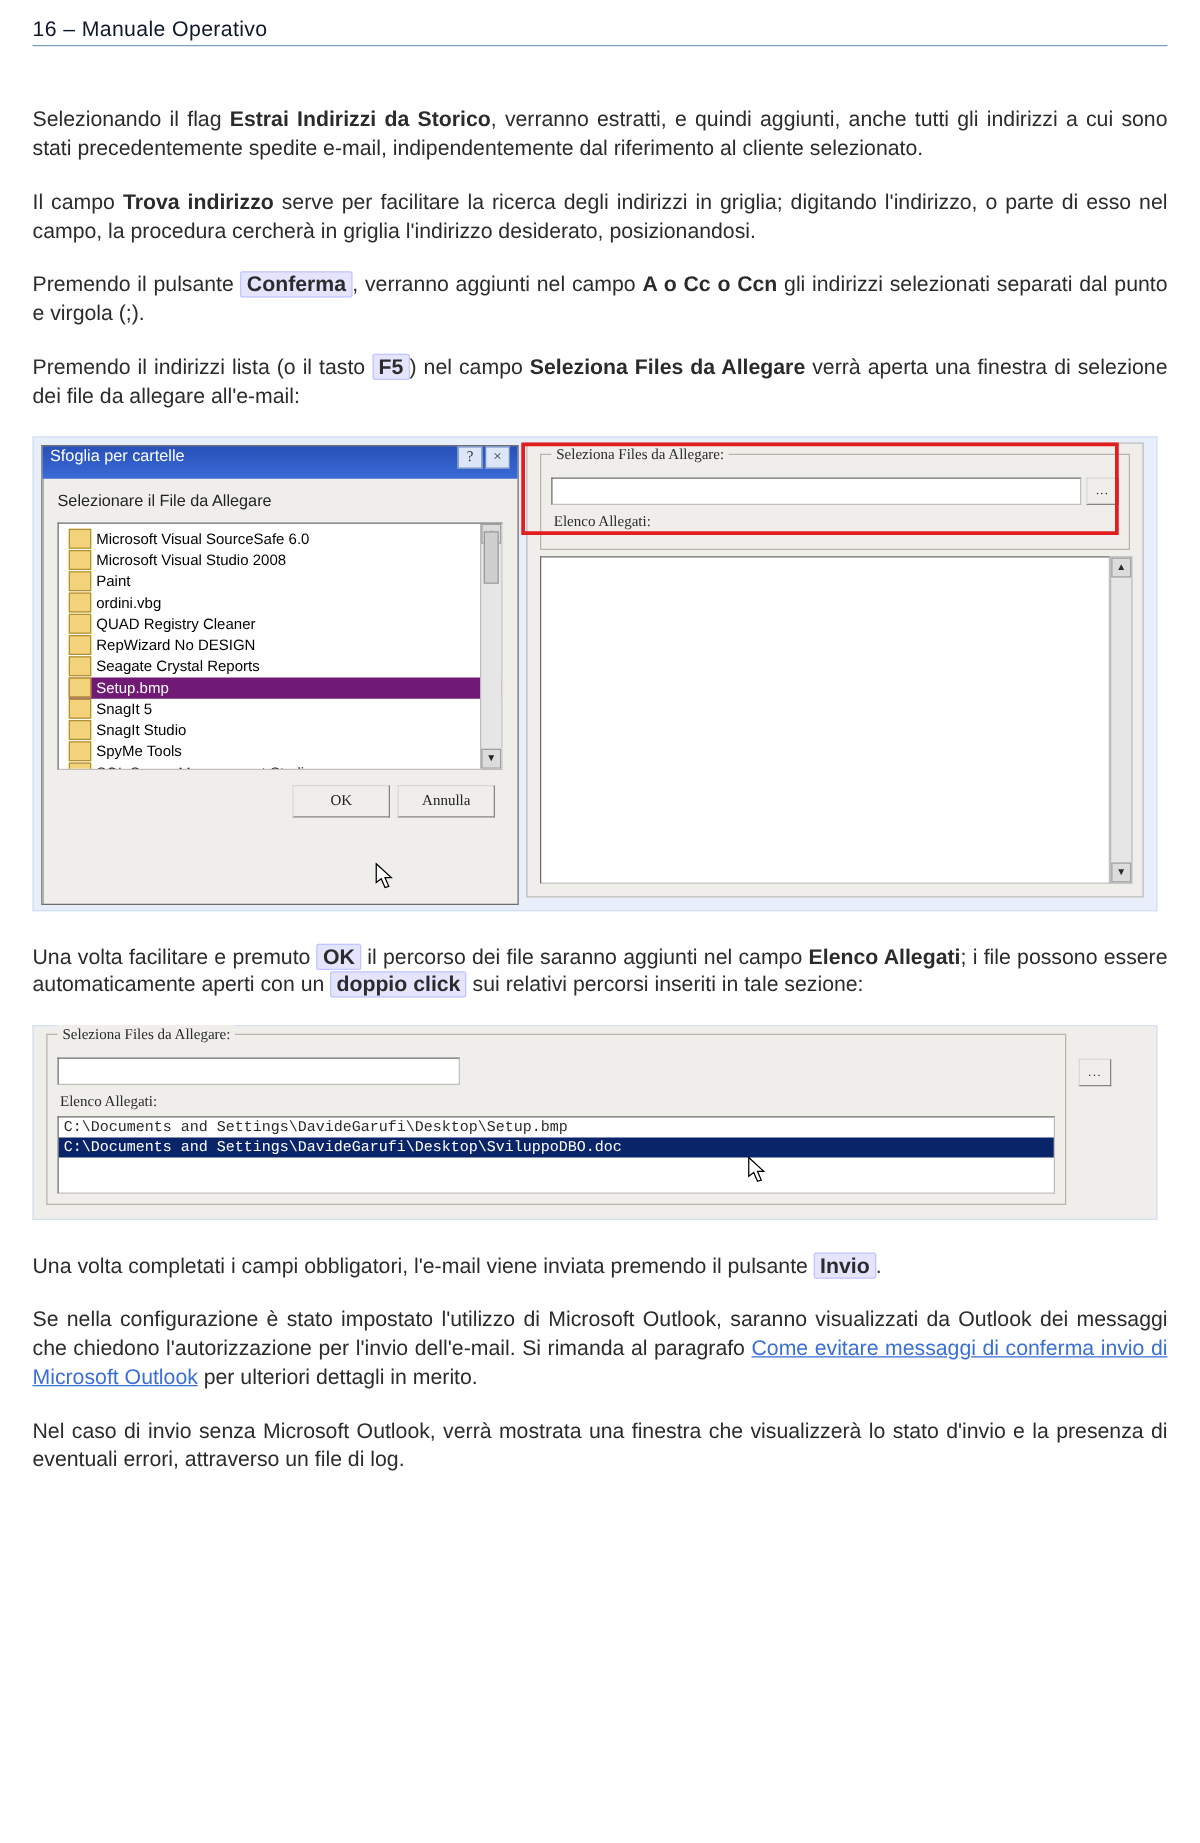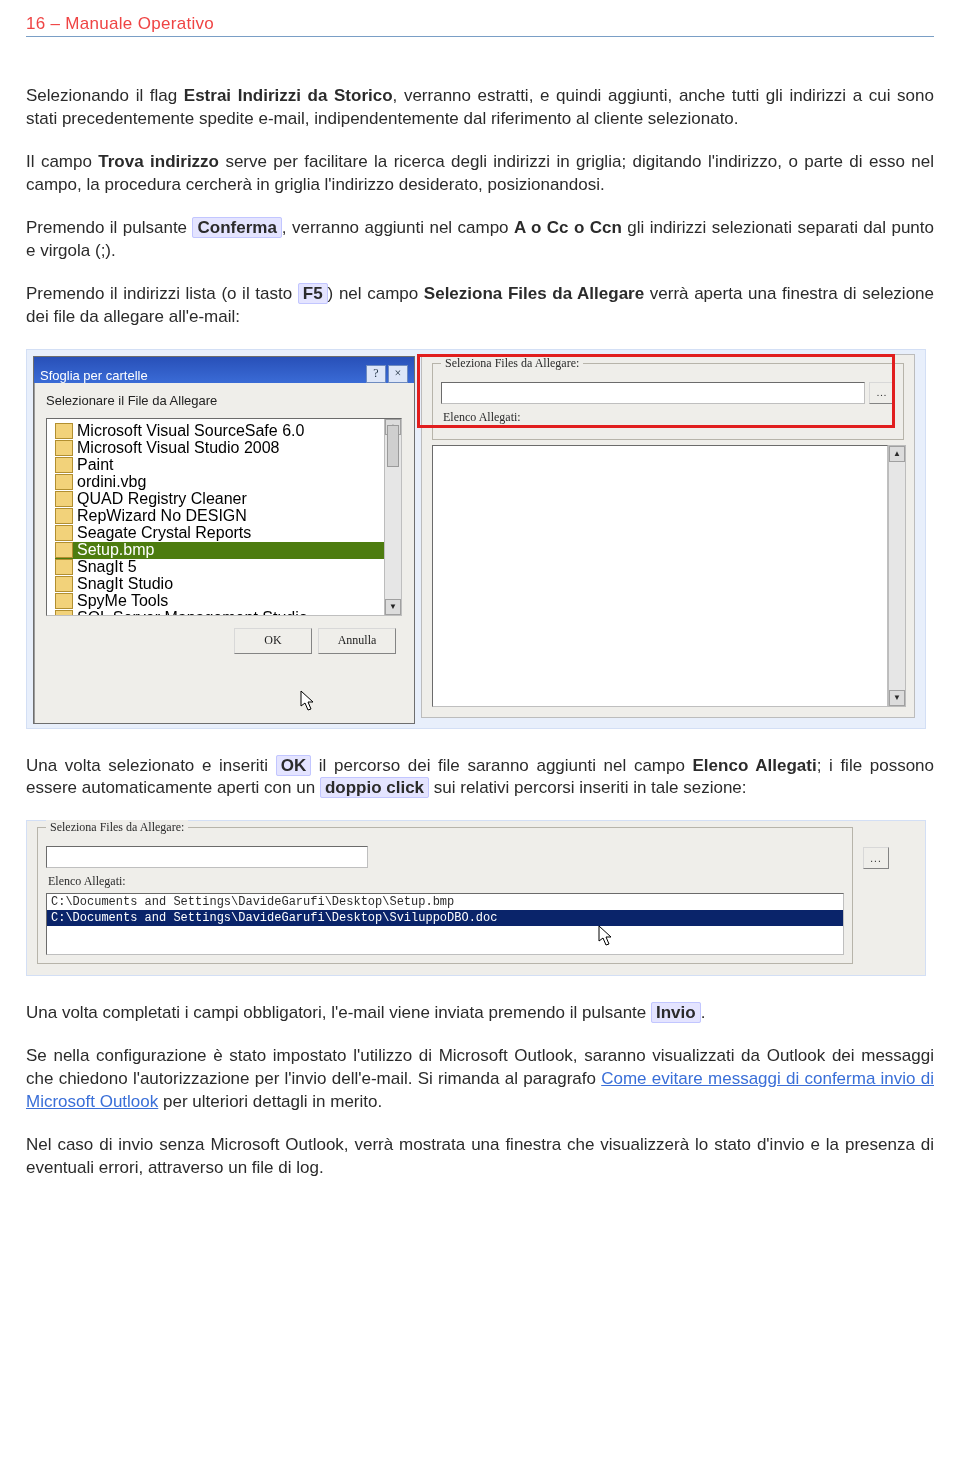--- a/index.html
+++ b/index.html
@@ -1,34 +1,34 @@
 <!DOCTYPE html>
 <html><head>
 <meta charset="utf-8">
 <style>
 html,body{margin:0;padding:0;background:#fff;font-family:Arial,Helvetica,sans-serif;color:#2b2b2b}
 .page{width:960px;min-height:1474px;padding:14px 26px 40px 26px;box-sizing:border-box;position:relative}
-.hdr{color:#ef4444;font-family:"Trebuchet MS",Arial,sans-serif;font-size:17px;letter-spacing:.3px;margin:0 0 2px 0}
+.hdr{color:#0f172a;font-family:"Trebuchet MS",Arial,sans-serif;font-size:17px;letter-spacing:.3px;margin:0 0 2px 0}
 .hdr-rule{border:none;border-top:1.5px solid #7a9fc6;margin:0 0 48px 0}
 p{font-size:17px;line-height:1.35;margin:0 0 20px 0;text-align:justify}
 .hl{background:#e4e4ff;border:1.5px solid #c2c6ff;padding:0 4px;border-radius:2px;font-weight:700}
 .bold{font-weight:700}
 .lnk{color:#3a6fd8;text-decoration:underline}
 .shot{background:#e8effb;border:1px solid #d3dff5;margin:8px 0 26px 0;box-sizing:border-box}
 .shot1{width:900px;height:380px;position:relative}
 .browse-win{position:absolute;left:6px;top:6px;width:380px;height:366px;background:#efeeea;border:1px solid #6e6e6e;box-shadow:1px 1px 0 #9c9c9c inset}
-.titlebar{height:26px;background:linear-gradient(#2850b8,#3a6bd6);color:#fff;display:flex;align-items:flex-end;font-size:13px;padding:0 6px;font-family:Tahoma,Arial,sans-serif}
+.titlebar{height:26px;background:linear-gradient(#2850b8,#3a6bd6);color:#fff;display:flex;align-items:flex-start;font-size:13px;padding:0 6px;font-family:Tahoma,Arial,sans-serif}
 .title-spacer{flex:1}
 .winbtn{width:18px;height:16px;background:#dde6f8;color:#234;display:inline-flex;align-items:center;justify-content:center;font-size:12px;margin-left:2px;border:1px solid #6e8bc0;font-family:Tahoma}
 .bw-body{padding:10px 12px;font-size:13px;font-family:Tahoma,Arial,sans-serif;color:#222}
 .tree{background:#fff;border:1.5px inset #bfbfbf;height:196px;overflow:hidden;margin-top:10px;position:relative}
 .tree ul{list-style:none;margin:0;padding:4px 0 0 8px}
-.tree li{display:flex;align-items:center;height:17px;font-size:16px;color:#000}
+.tree li{display:flex;align-items:center;height:17px;font-size:12px;color:#000}
 .tree li .pic{width:16px;height:14px;display:inline-block;margin-right:4px;background:#f2d27a;border:1px solid #b28f30}
-.tree li.sel{background:#4d7c0f;color:#fff}
+.tree li.sel{background:#701a75;color:#fff}
 .tree-scroll{position:absolute;right:0;top:0;bottom:0;width:16px;background:#e6e6e6;border-left:1px solid #bcbcbc}
 .tree-scroll .thumb{position:absolute;left:2px;right:2px;top:6px;height:40px;background:#cfcfcf;border:1px solid #9a9a9a}
 .tree-scroll .arr{position:absolute;left:0;right:0;height:14px;background:#dcdcdc;border:1px solid #a0a0a0;display:flex;align-items:center;justify-content:center;font-size:8px}
 .btnrow{display:flex;justify-content:flex-end;gap:6px;padding:12px 6px 0 0}
 .w-btn{min-width:76px;height:24px;font-size:12px;font-family:Tahoma;background:#efeeea;border:1.5px outset #d8d8d8;display:inline-flex;align-items:center;justify-content:center}
 .cursor{position:absolute;left:272px;top:340px;width:18px;height:22px}
 .cursor svg{width:18px;height:22px}
 .sel-box{position:absolute;right:30px;top:4px;width:478px;height:74px;border:3px solid #e11e1e;box-sizing:border-box}
 .panel-right{position:absolute;right:10px;top:4px;width:492px;height:362px;background:#efeeea;border:1px solid #bcbcbc}
 .grp{position:relative;margin:8px 10px 6px 10px;border:1px solid #b7b4aa;padding:18px 8px 10px 8px;font-family:Tahoma;font-size:12px}
@@ -167,21 +167,21 @@
     </div>
 
     <div class="cursor">
       <svg viewBox="0 0 18 22">
           <path d="M2 1 L2 16 L6 13 L9 20 L12 19 L9 12 L14 12 Z" fill="#fff" stroke="#000" stroke-width="1"></path>
         </svg>
     </div>
   </div>
 
   <p>
-    <span>Una volta selezionato e inseriti </span><span class="hl">OK</span><span> il percorso dei file saranno aggiunti nel campo </span><span class="bold">Elenco Allegati</span><span>; i file possono essere automaticamente aperti con un </span><span class="hl">doppio click</span><span> sui relativi percorsi inseriti in tale sezione:</span>
+    <span>Una volta facilitare e premuto </span><span class="hl">OK</span><span> il percorso dei file saranno aggiunti nel campo </span><span class="bold">Elenco Allegati</span><span>; i file possono essere automaticamente aperti con un </span><span class="hl">doppio click</span><span> sui relativi percorsi inseriti in tale sezione:</span>
   </p>
 
   <div class="shot shot2">
     <div class="grp2">
       <span class="leg">Seleziona Files da Allegare:</span>
       <div class="field-row">
         <div class="tf" style="max-width:320px"></div>
       </div>
       <div class="lab2">Elenco Allegati:</div>
       <div class="fileslist" id="fileslist">

